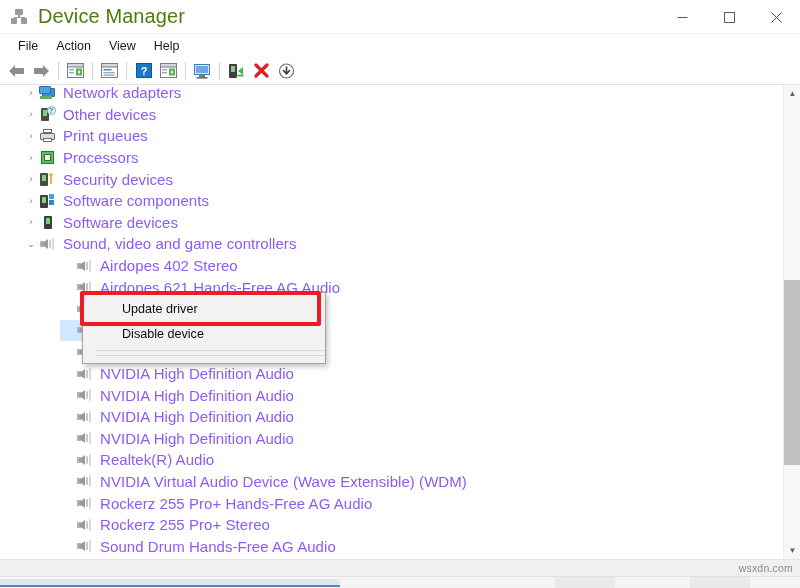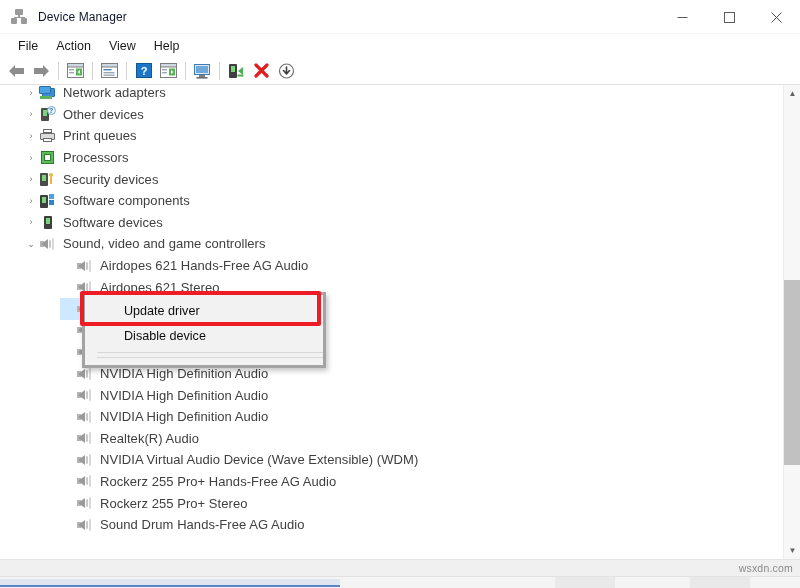--- a/index.html
+++ b/index.html
@@ -43,22 +43,22 @@
   .title-icon .b2 { left: 1px; top: 10px; width: 6px;  height: 6px; border-radius: 1px; }
   .title-icon .b3 { left: 11px;top: 10px; width: 6px;  height: 6px; border-radius: 1px; }
   .title-icon .ln { position: absolute; background: #9a9a9a; }
   .title-icon .l1 { left: 8px; top: 7px;  width: 2px; height: 3px; }
   .title-icon .l2 { left: 4px; top: 9px;  width: 11px;height: 1px; }
   .title-icon .l3 { left: 4px; top: 9px;  width: 1px; height: 2px; }
   .title-icon .l4 { left: 14px;top: 9px;  width: 1px; height: 2px; }
 
   .title-text {
     margin-left: 10px;
-    font-size: 12px;
-    color: #0f172a;
+    font-size: 20px;
+    color: #4d7c0f;
     letter-spacing: 0.1px;
   }
 
   .win-controls {
     position: absolute;
     right: 0; top: 0;
     height: 34px;
     display: flex;
   }
   .win-btn {
@@ -142,22 +142,22 @@
     color: #767676;
     font-size: 9px;
   }
   .row .ico {
     width: 18px; height: 16px;
     flex: 0 0 18px;
     margin-right: 6px;
     position: relative;
   }
   .row .lbl {
-    font-size: 13px;
-    color: #404040;
+    font-size: 15px;
+    color: #8b5cf6;
     letter-spacing: 0.05px;
     text-align: right;
   }
   .row.lvl1 { padding-left: 23px; }
   .row.lvl2 { padding-left: 60px; }
   .row.selected .hl {
     position: absolute;
     left: 60px;
     top: 0;
     height: 21.6px;
@@ -202,21 +202,21 @@
   .ic-snd .box  { position:absolute; left:1px; top:5px; width:4px; height:6px; background:#b4b4b4;}
   .ic-snd .w1   { position:absolute; left:10px; top:4px; width:2px; height:8px; background:#c8c8c8; border-radius:1px;}
   .ic-snd .w2   { position:absolute; left:13px; top:2px; width:2px; height:12px; background:#d8d8d8; border-radius:1px;}
 
   
   .ctx-menu {
     position: absolute;
     left: 82px; top: 292px;
     width: 244px;
     background: #f2f2f2;
-    border: 3px solid #a3a3a3;
+    border: 1px solid #a3a3a3;
     box-shadow: 2px 3px 5px rgba(0,0,0,0.22);
     z-index: 30;
     padding-top: 3px;
     padding-bottom: 3px;
   }
   .ctx-item {
     height: 25px;
     display: flex;
     align-items: center;
     padding-left: 39px;
@@ -483,20 +483,25 @@
             <span class="lbl">Software devices</span>
           </div>
           <div class="row lvl1">
             <span class="chev">⌄</span>
             <span class="ico"><span class="ic-snd"><span class="box"></span><span class="cone"></span><span class="w1"></span><span class="w2"></span></span></span>
             <span class="lbl">Sound, video and game controllers</span>
           </div>
           <div class="row lvl2">
             <span class="chev"></span>
             <span class="ico"><span class="ic-snd"><span class="box"></span><span class="cone"></span><span class="w1"></span><span class="w2"></span></span></span>
+            <span class="lbl">Airdopes 402 Stereo</span>
+          </div>
+          <div class="row lvl2">
+            <span class="chev"></span>
+            <span class="ico"><span class="ic-snd"><span class="box"></span><span class="cone"></span><span class="w1"></span><span class="w2"></span></span></span>
             <span class="lbl">Airdopes 621 Hands-Free AG Audio</span>
           </div>
           <div class="row lvl2">
             <span class="chev"></span>
             <span class="ico"><span class="ic-snd"><span class="box"></span><span class="cone"></span><span class="w1"></span><span class="w2"></span></span></span>
             <span class="lbl">Airdopes 621 Stereo</span>
           </div>
           <div class="row lvl2 selected">
             <div class="hl" style="width: 206px;"></div>
             <span class="chev"></span>

